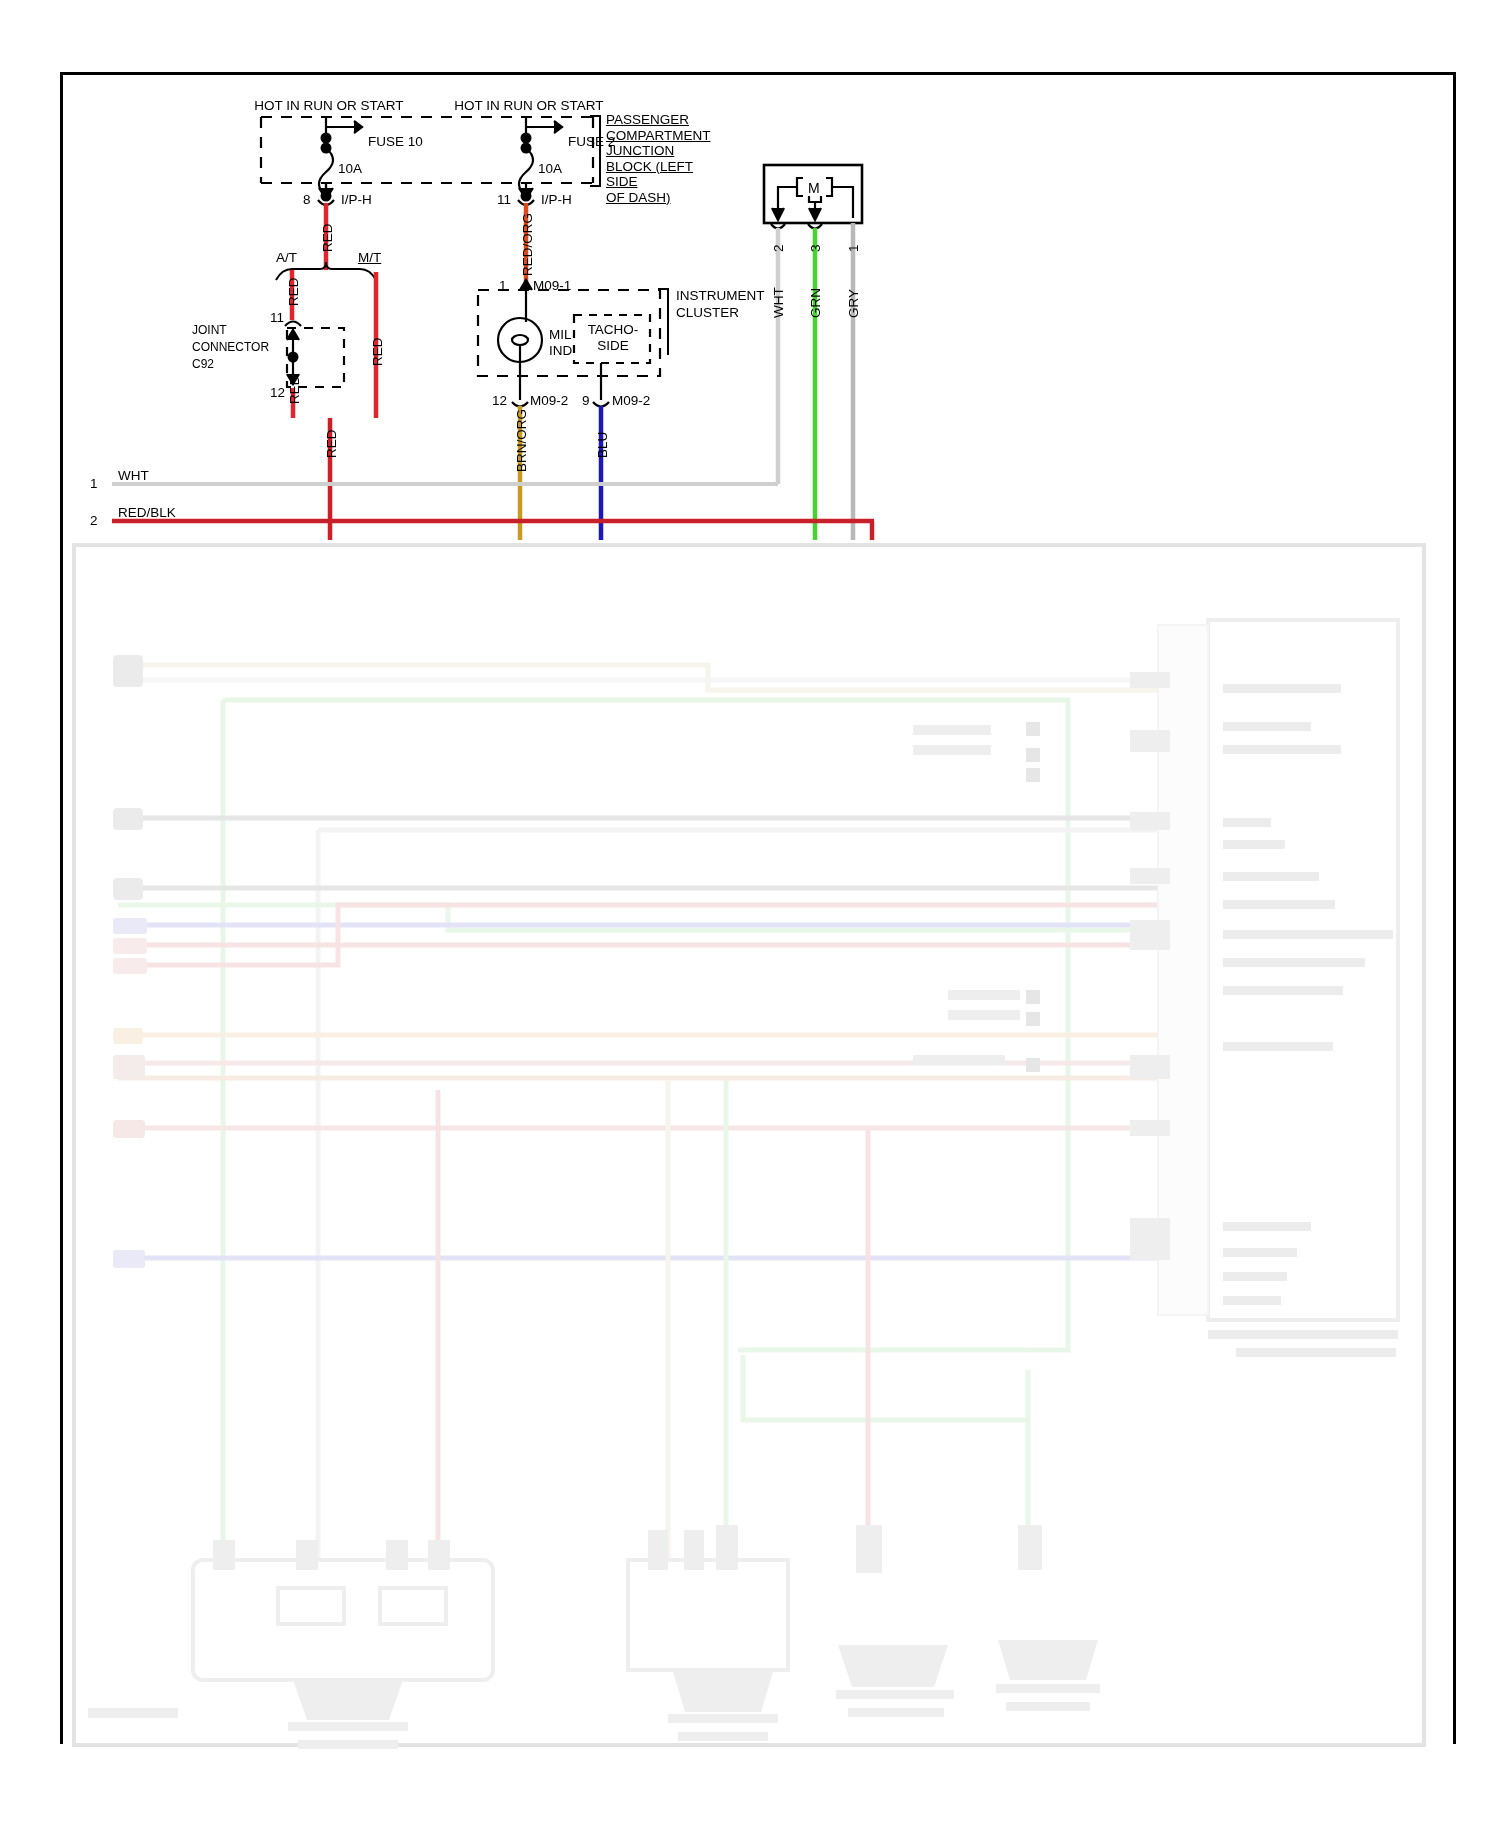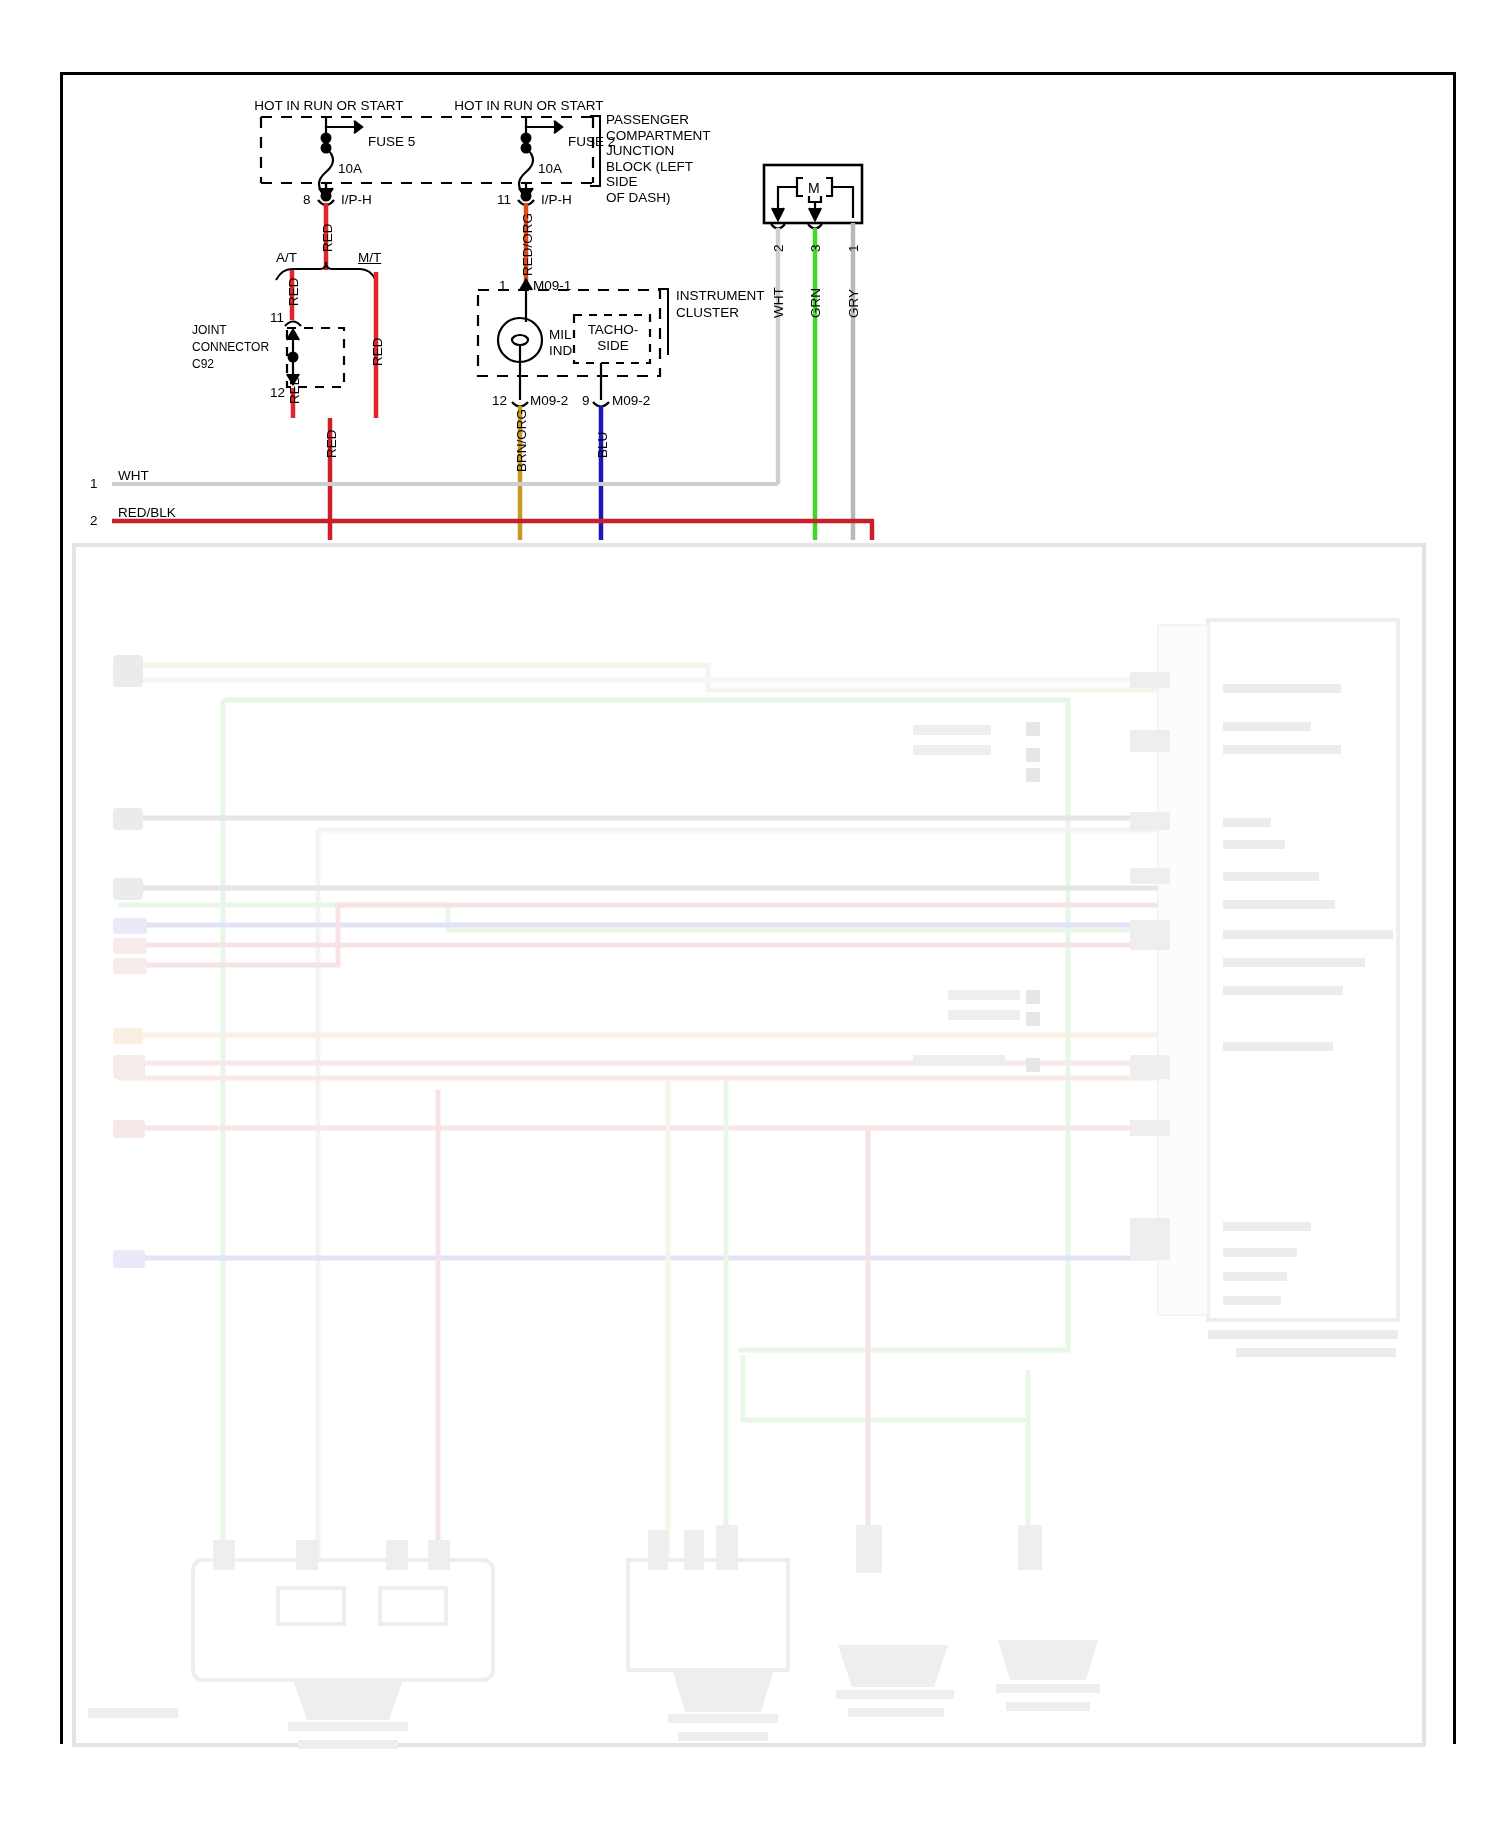--- a/index.html
+++ b/index.html
@@ -272,26 +272,26 @@
     <line x1="104" y1="521" x2="866" y2="521" stroke="#c8202a" stroke-width="4.5"></line>
     <line x1="864" y1="521" x2="864" y2="540" stroke="#c8202a" stroke-width="4.5"></line>
 
     <line x1="104" y1="478" x2="104" y2="490" stroke="#000" stroke-width="0"></line>
 
   </svg>
 
   <div class="t tc" style="left:246px;top:98px;width:150px;font-size:13.5px;">HOT IN RUN OR START</div>
   <div class="t tc" style="left:446px;top:98px;width:150px;font-size:13.5px;">HOT IN RUN OR START</div>
 
-  <div class="t" style="left:360px;top:134px;">FUSE 5</div>
+  <div class="t" style="left:360px;top:134px;">FUSE 10</div>
   <div class="t" style="left:330px;top:161px;">10A</div>
   <div class="t" style="left:560px;top:134px;">FUSE 2</div>
   <div class="t" style="left:530px;top:161px;">10A</div>
 
-  <div style="position:absolute;left:598px;top:112px;font-size:13.5px;line-height:15.5px;">
+  <div style="position:absolute;left:598px;top:112px;font-size:13.5px;line-height:15.5px;text-decoration:underline;">
     <div>PASSENGER</div>
     <div>COMPARTMENT</div>
     <div>JUNCTION</div>
     <div>BLOCK (LEFT</div>
     <div>SIDE</div>
     <div>OF DASH)</div>
   </div>
 
   <div class="t" style="left:295px;top:192px;">8</div>
   <div class="t" style="left:333px;top:192px;">I/P-H</div>

